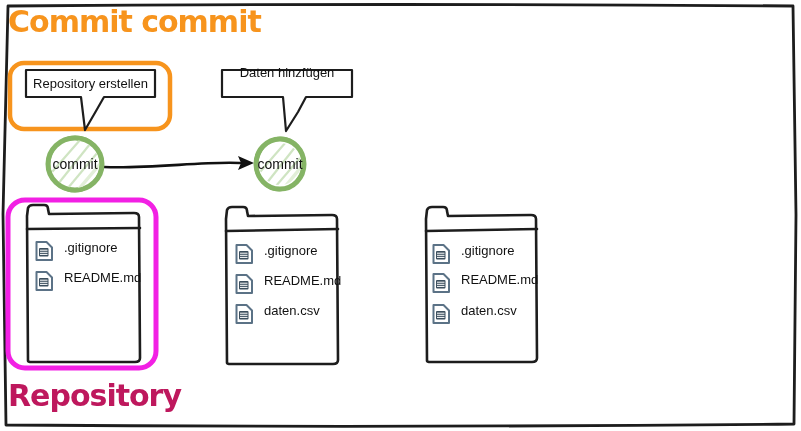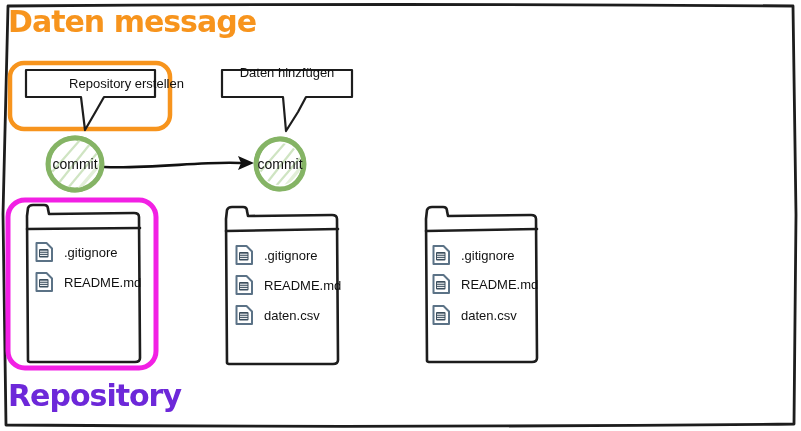--- a/index.html
+++ b/index.html
@@ -15,36 +15,36 @@
   .page-title{
     left:8px;top:4px;
     font-family:"DejaVu Sans", sans-serif;
     font-weight:bold;font-size:30px;letter-spacing:-1px;
     color:#F7941D;
   }
   .repo-title{
     left:8px;top:378px;
     font-family:"DejaVu Sans", sans-serif;
     font-weight:bold;font-size:30px;letter-spacing:-1px;
-    color:#6d28d9;
+    color:#be185d;
   }
   .bubble-label{
     display:flex;align-items:center;justify-content:center;
     font-size:13px;
   }
-  .bubble-label.b1{left:26px;top:70px;width:129px;height:27px;padding-left:36px;}
+  .bubble-label.b1{left:26px;top:70px;width:129px;height:27px;}
   .bubble-label.b2{left:222px;top:59px;width:130px;height:27px;}
   .commit-label{
     display:flex;align-items:center;justify-content:center;
     font-size:14px;
   }
   .commit-label.c1{left:47px;top:153px;width:56px;height:22px;}
   .commit-label.c2{left:252px;top:153px;width:56px;height:22px;}
   .file-row{
-    position:absolute;display:flex;align-items:center;gap:9px;
+    position:absolute;display:flex;gap:9px;
     height:24px;font-size:13px;color:#111;
   }
   .file-row svg{flex:0 0 auto;display:block;}
 </style>
 </head>
 <body>
 
 <div id="canvas">
 
   <svg id="artwork" width="801" height="431" viewBox="0 0 801 431">
@@ -101,21 +101,21 @@
       <path d="M227,363 L226,219 L227,210 Q228,207 232,207 L243,207 Q247,207 247,211 L248,216 L332,215 Q337,215 337,219 L338,360 Q338,364 333,364 L231,364 Q227,364 227,363 Z" fill="#ffffff"></path>
       <path d="M226,231 L338,229" fill="none"></path>
     </g>
 
     <g stroke="#1D1D1D" stroke-width="2.6" stroke-linejoin="round" stroke-linecap="round">
       <path d="M427,361 L426,219 L427,210 Q428,207 432,207 L443,207 Q447,207 447,211 L448,216 L531,215 Q536,215 536,219 L537,358 Q537,362 532,362 L431,362 Q427,362 427,361 Z" fill="#ffffff"></path>
       <path d="M426,231 L537,229" fill="none"></path>
     </g>
   </svg>
 
-  <div class="overlay page-title">Daten message</div>
+  <div class="overlay page-title">Commit commit</div>
 
   <div class="overlay bubble-label b1">Repository erstellen</div>
   <div class="overlay bubble-label b2">Daten hinzfügen</div>
 
   <div class="overlay commit-label c1">commit</div>
   <div class="overlay commit-label c2">commit</div>
 
   <div class="file-row" style="left:33px;top:240px;">
     <svg width="22" height="22" viewBox="0 0 22 22">
       <path d="M3.5,2 H13.5 L19,7.5 V20 H3.5 Z" fill="#fff" stroke="#5B7286" stroke-width="2" stroke-linejoin="round"></path>

